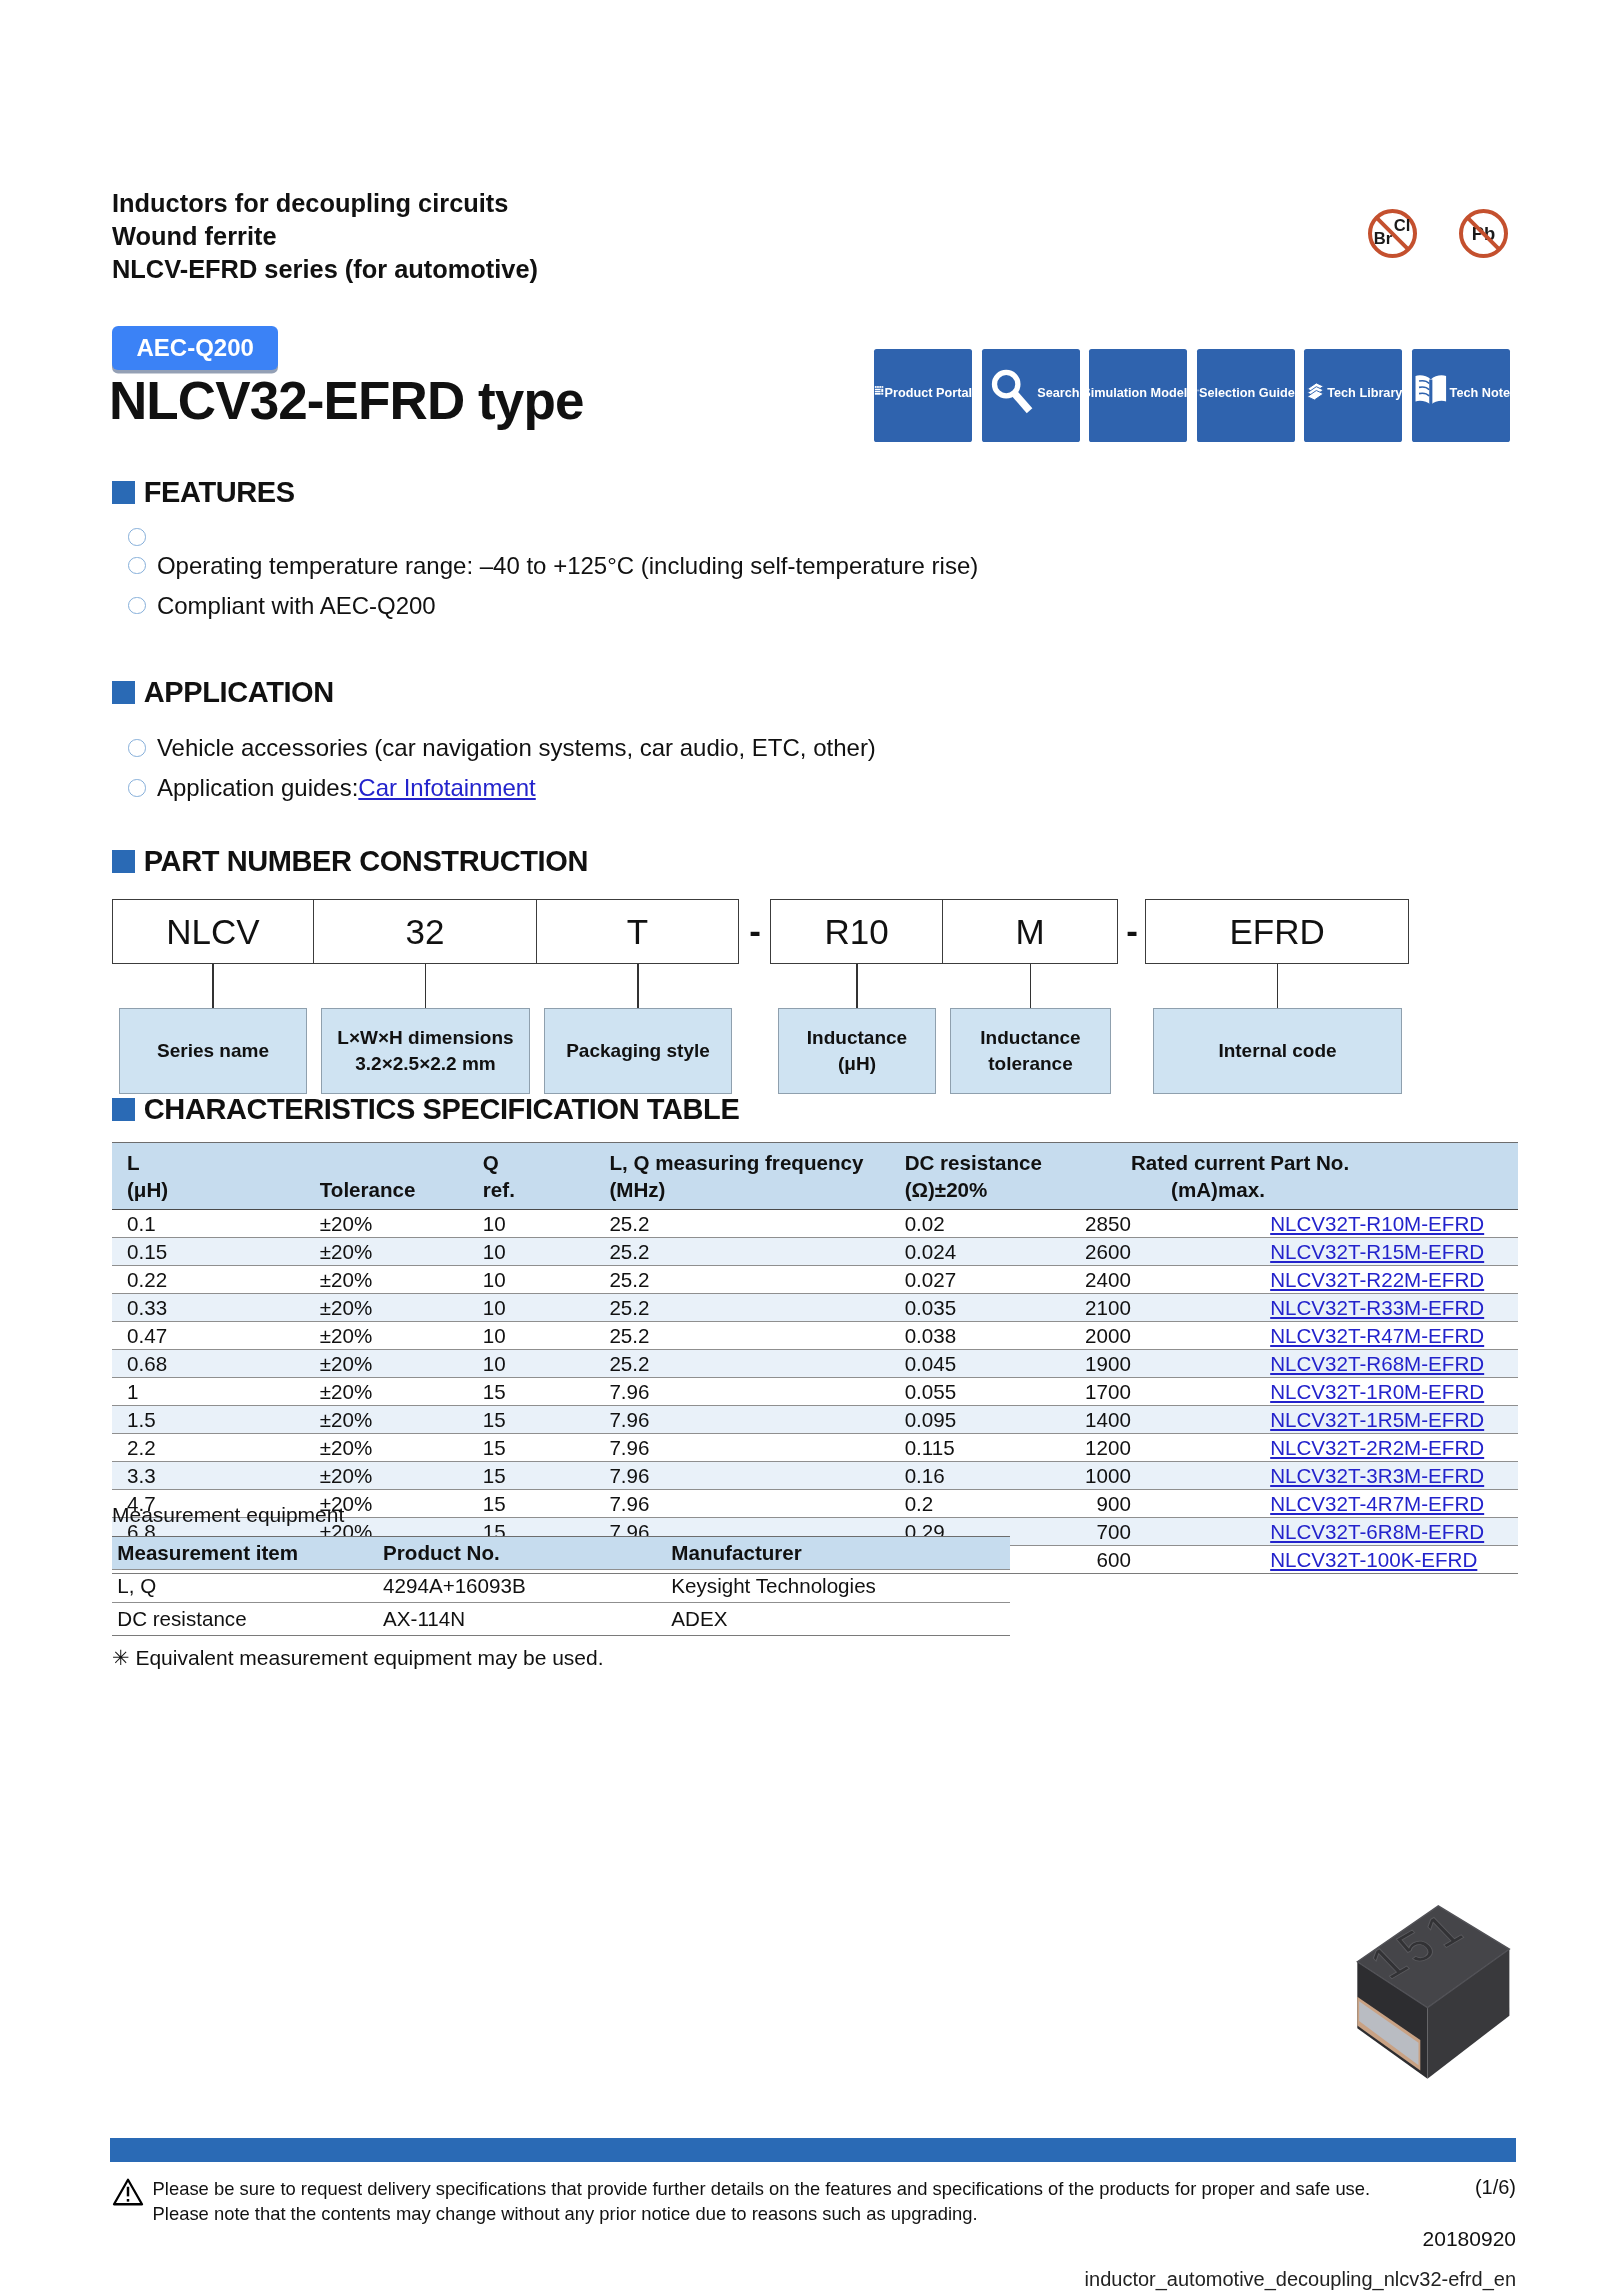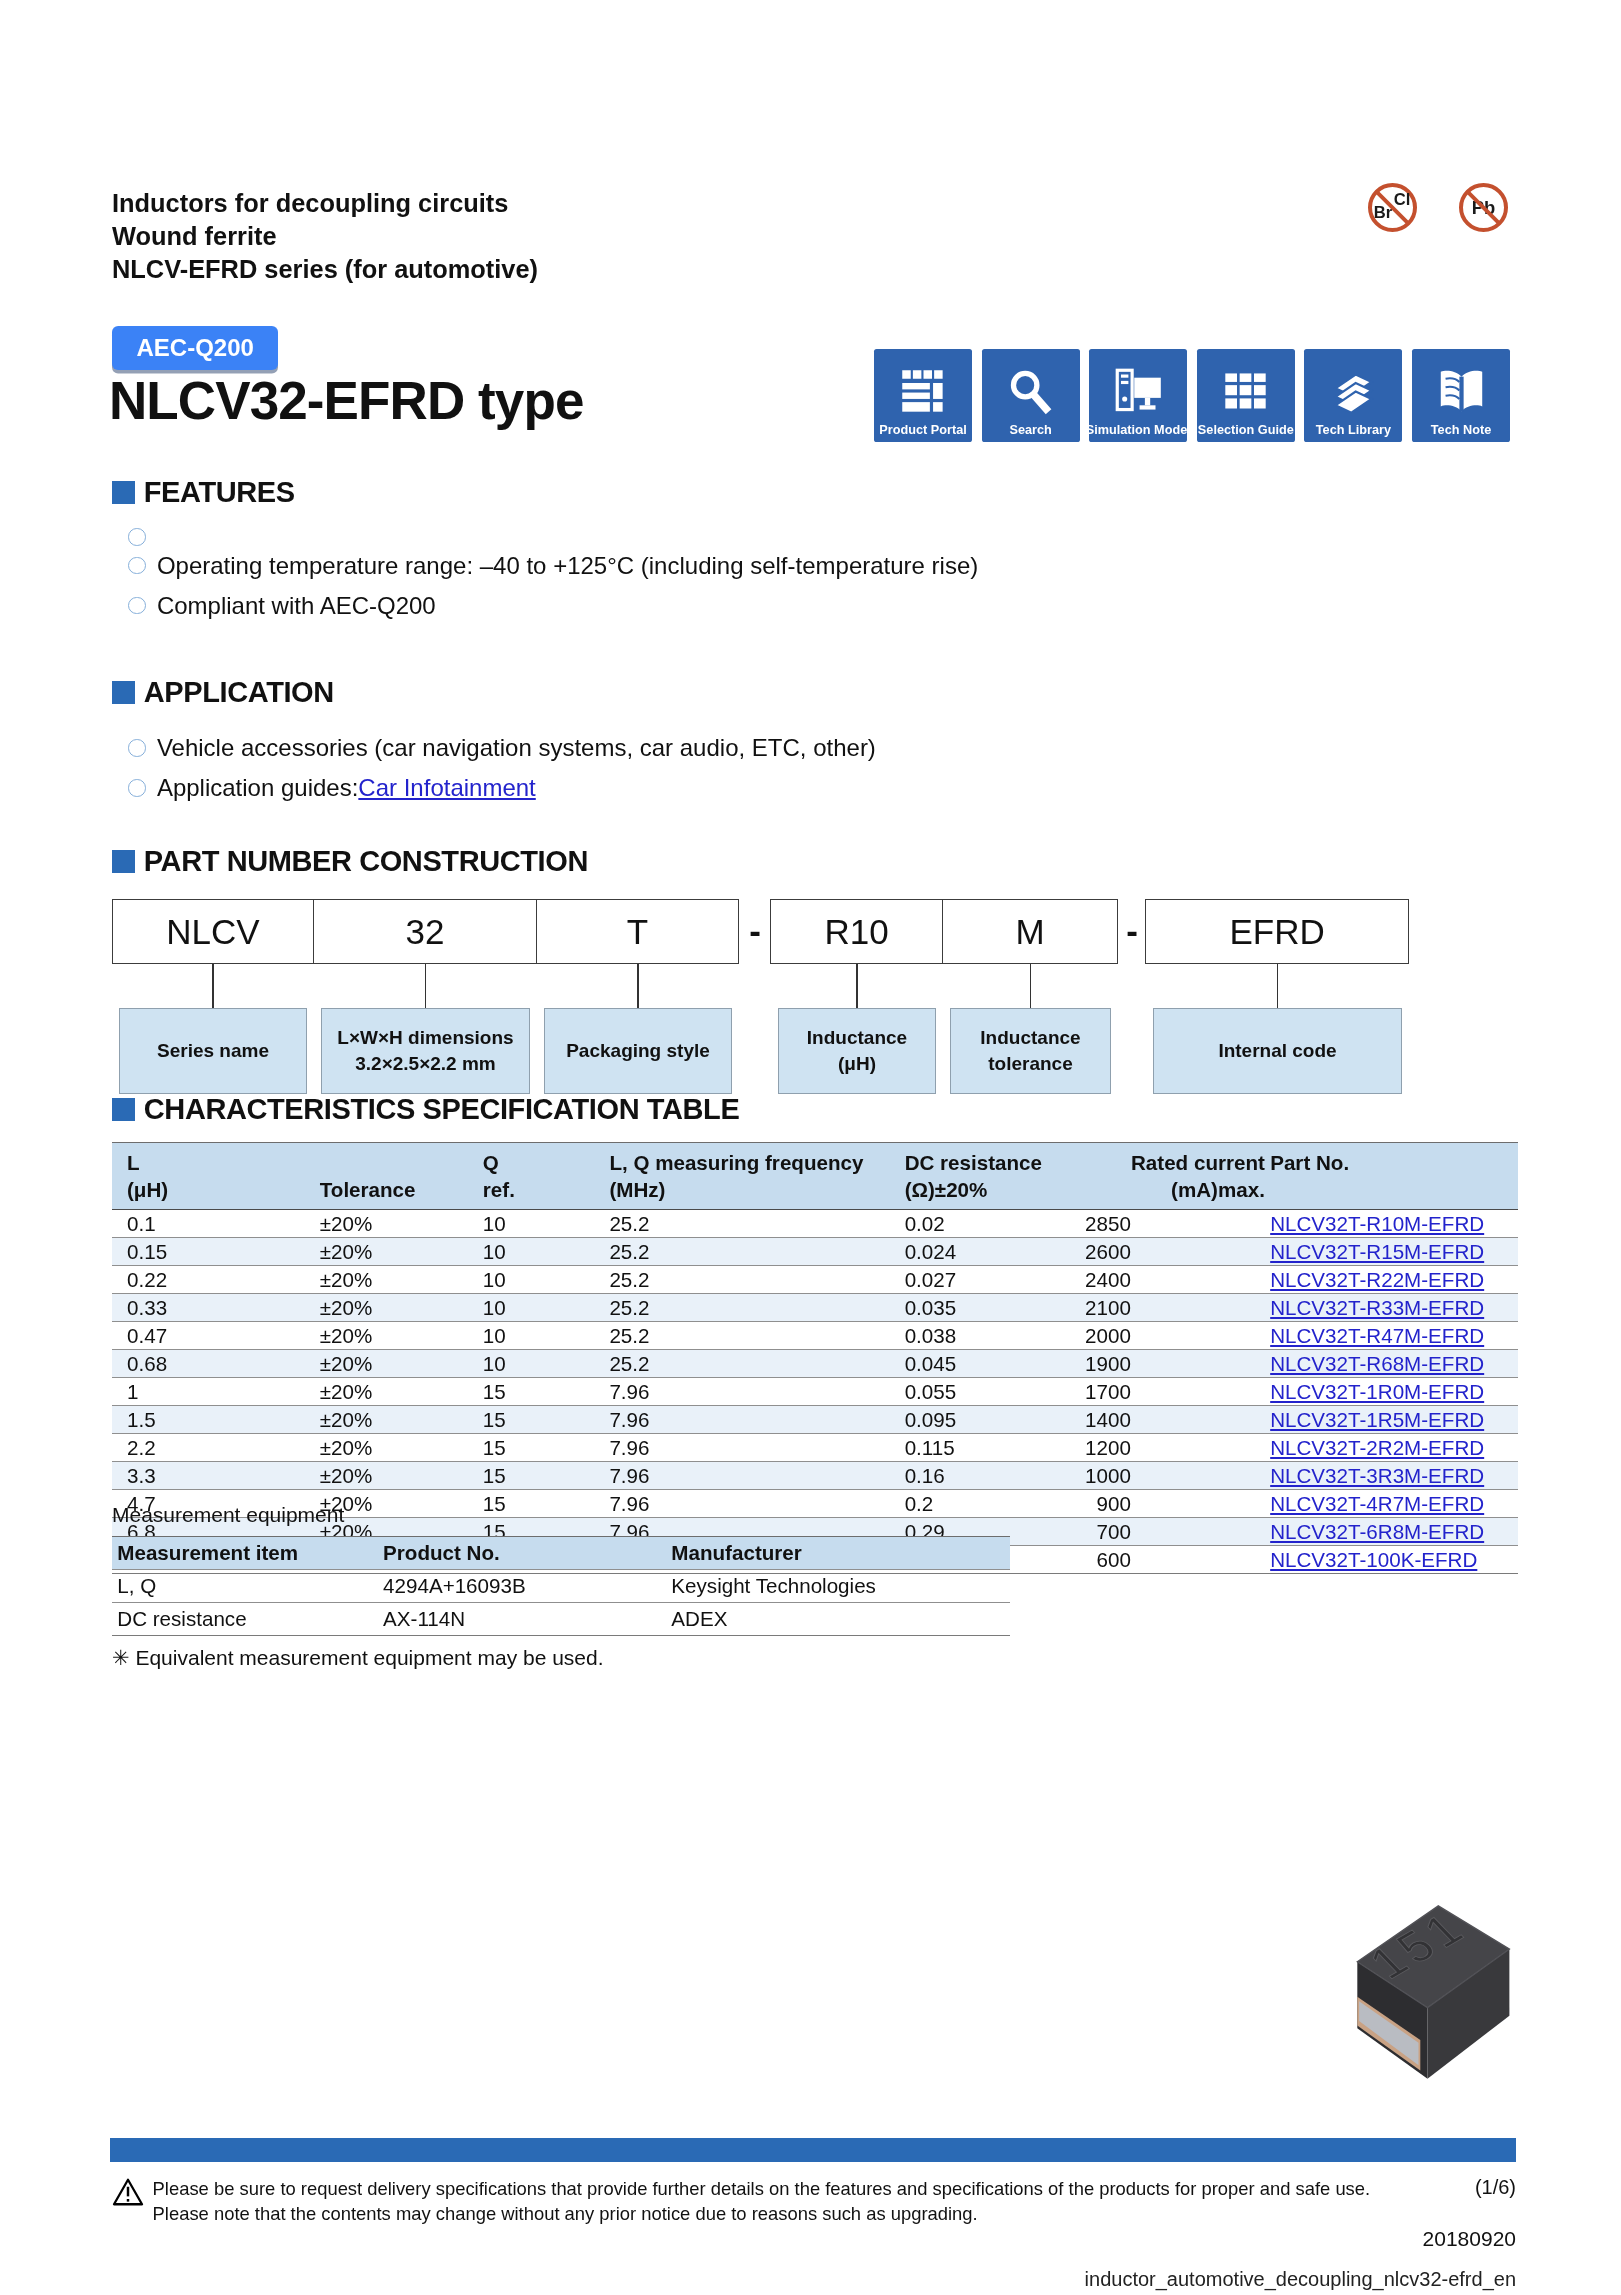--- a/index.html
+++ b/index.html
@@ -11,34 +11,34 @@
       background:linear-gradient(90deg,#111845 0%,#1b2766 32%,#32509d 68%,#3c60b0 100%);
       display:flex;align-items:center;justify-content:space-between;}
   .header-bar::after{content:"";position:absolute;inset:0;
       background:repeating-linear-gradient(180deg,rgba(255,255,255,.06) 0 1.8px,rgba(0,0,0,.05) 1.8px 4.4px);}
   .header-category{color:#fff;font-weight:bold;font-size:30px;letter-spacing:14px;padding-left:37px;position:relative;z-index:1;}
   .brand{display:flex;align-items:center;gap:7px;padding-right:30px;position:relative;z-index:1;}
   .brand .brand-word{color:#fff;font-weight:bold;font-size:40px;letter-spacing:0.9px;}
   
   .subtitles{position:absolute;left:112px;top:187px;}
   .subtitles div{font-weight:bold;font-size:25.4px;line-height:33px;}
-  .compliance{position:absolute;right:114px;top:183px;display:flex;gap:42px;}
+  .compliance{position:absolute;right:114px;top:209px;display:flex;gap:42px;}
   .no-icon{position:relative;width:49px;height:49px;border:4.4px solid #c4502e;border-radius:50%;box-sizing:border-box;}
   .no-icon::after{content:"";position:absolute;left:50%;top:-2.6px;bottom:-2.6px;width:4.4px;margin-left:-2.2px;
       background:#c4502e;transform:rotate(-45deg);}
   .no-icon span{position:absolute;font-weight:bold;color:#1a1a1a;font-size:16.6px;line-height:16.6px;}
   .no-icon .pos-tr{right:2.6px;top:5.3px;}
   .no-icon .pos-bl{left:1.8px;bottom:6.1px;}
   .no-icon .pos-c{left:50%;top:50%;transform:translate(-50%,-50%);font-size:18.4px;}
   
   .badge{position:absolute;left:112px;top:326px;background:#3b82f6;color:#fff;font-weight:bold;
       font-size:24px;padding:8px 24.5px;border-radius:6.1px;box-shadow:0 3.5px 0 rgba(18,45,90,.45);}
   .page-title{position:absolute;left:109px;top:370px;font-size:53px;font-weight:bold;letter-spacing:-0.9px;margin:0;}
   .toolbar{position:absolute;right:112px;top:349px;display:flex;gap:9.6px;}
-  .tool-btn{width:98px;height:93px;background:#2f63ae;border-radius:2.6px;display:flex;flex-direction:column;
+  .tool-btn{width:98px;height:93px;background:#2f63ae;border-radius:2.6px;display:flex;
       align-items:center;justify-content:flex-end;padding-bottom:5.3px;box-sizing:border-box;cursor:pointer;}
   .tool-btn svg{width:51px;height:51px;margin-bottom:5.3px;}
   .tool-btn .tb-label{color:#fff;font-size:12.7px;font-weight:bold;white-space:nowrap;}
   
   .sec-head{display:flex;align-items:center;gap:8.8px;margin:0;}
   .sec-head .sq{width:23px;height:23px;background:#2a6ab5;}
   .sec-head h2{font-size:29px;font-weight:bold;margin:0;letter-spacing:-0.4px;}
   .features{position:absolute;left:112px;top:476px;}
   .application{position:absolute;left:112px;top:676px;}
   .bullet-list{list-style:none;margin:19px 0 0 16px;padding:0;}

